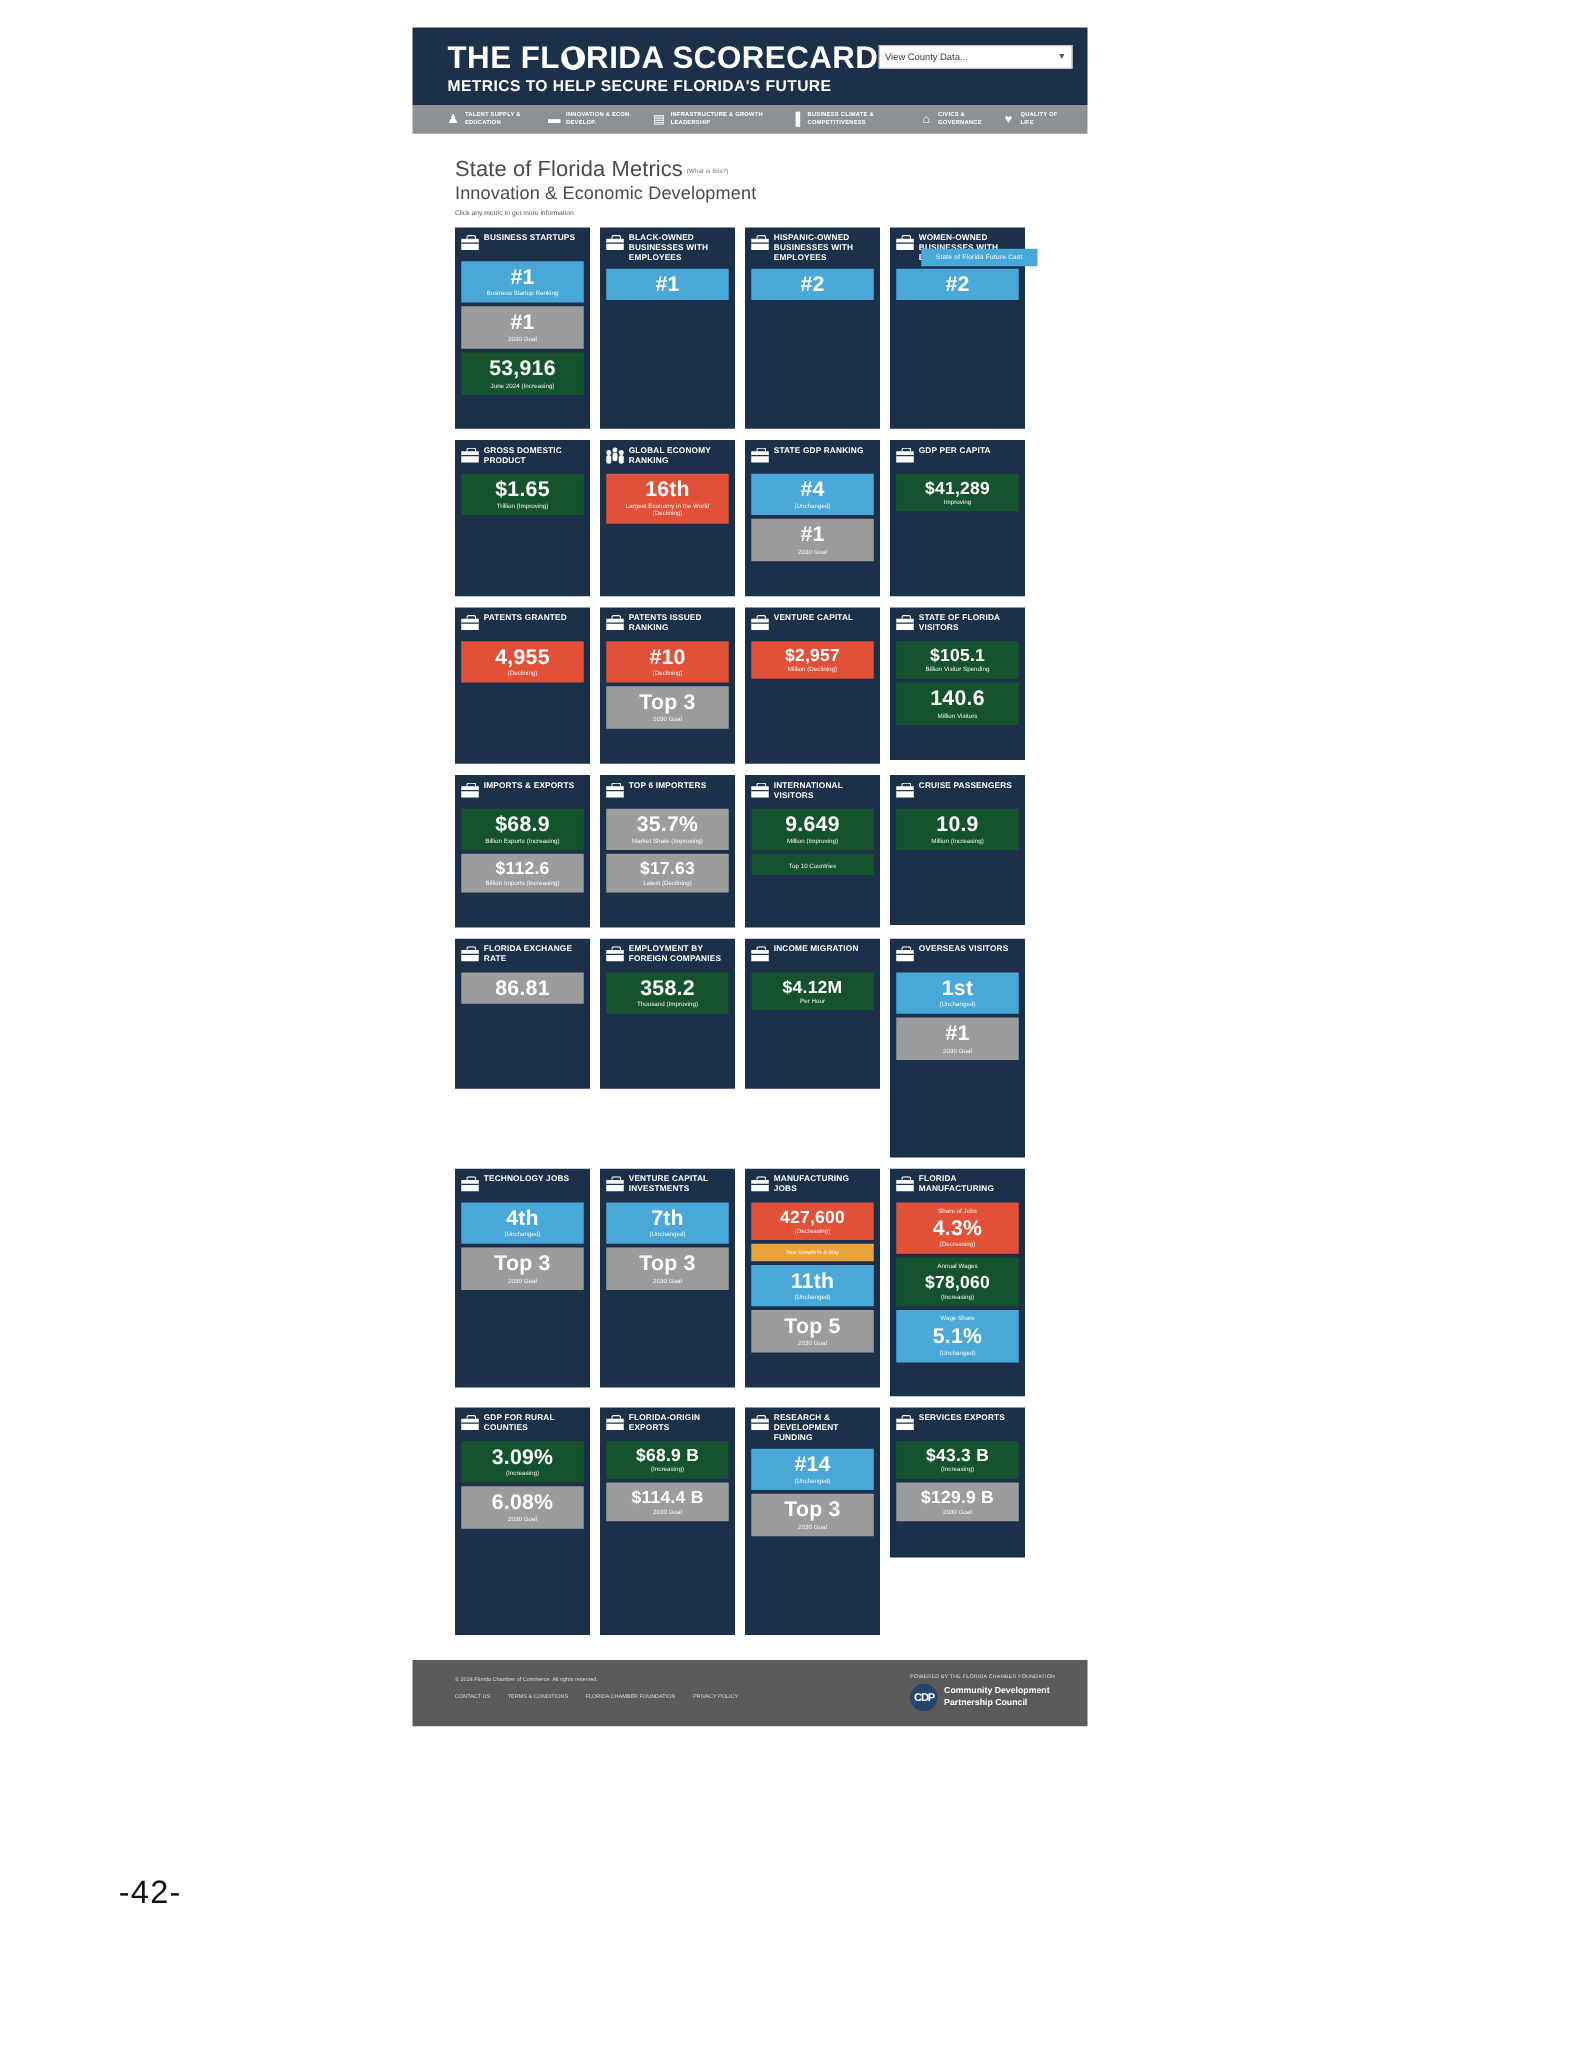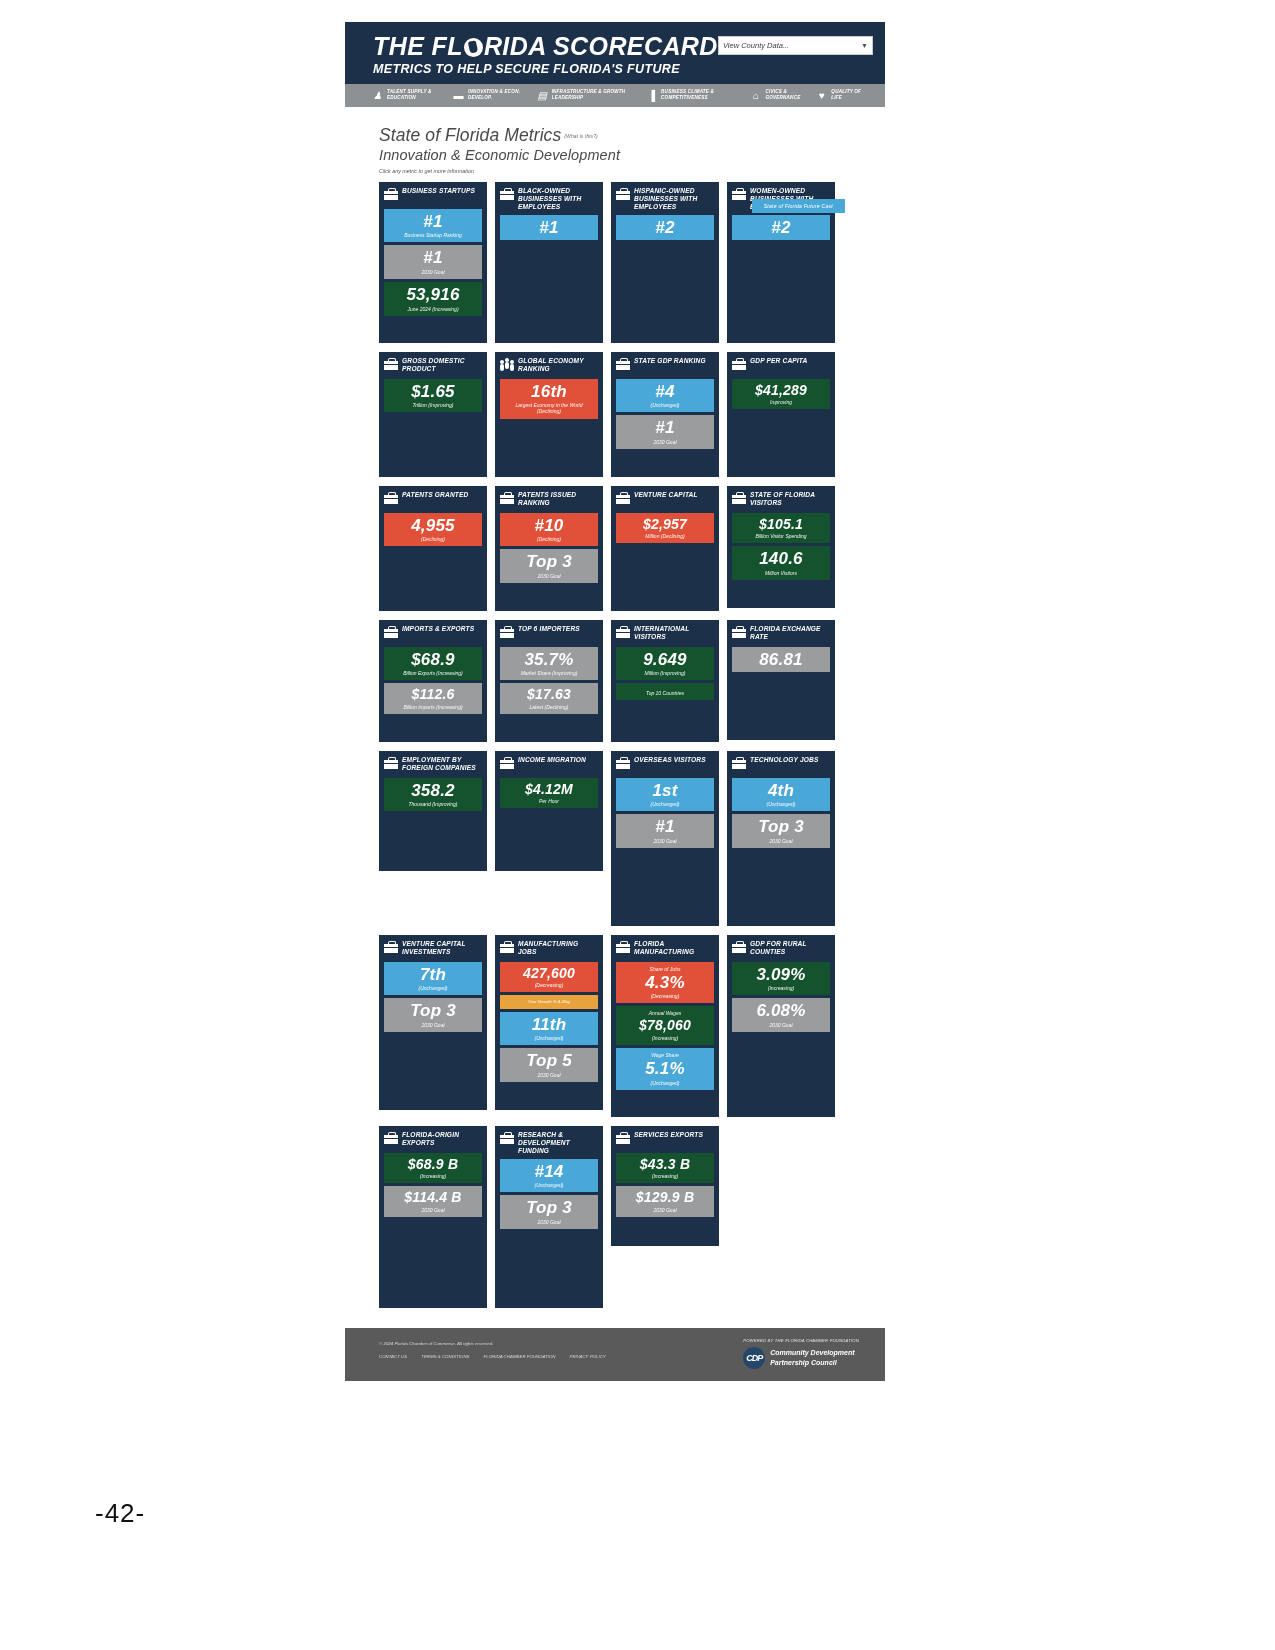--- a/index.html
+++ b/index.html
@@ -3,21 +3,21 @@
 <meta charset="utf-8">
 <style>
   html,body{margin:0;padding:0;background:#ffffff;}
   body{width:1275px;height:1650px;position:relative;font-family:"Liberation Sans",sans-serif;}
 
   
   #page{position:absolute;inset:0;background:#fff;overflow:hidden;}
   #page-number{position:absolute;left:95px;top:1498px;font-size:26px;color:#111;letter-spacing:1px;}
 
   
-  #site{position:absolute;left:345px;top:22px;width:540px;background:#ffffff;font-style:italic;}
+  #site{position:absolute;left:330px;top:22px;width:540px;background:#ffffff;}
 
   
   .masthead{background:#1d3049;padding:10px 12px 8px 28px;display:flex;align-items:flex-start;justify-content:space-between;}
   .brandblock{padding-top:2px;}
   .brand-line1{color:#ffffff;font-weight:bold;font-size:25px;letter-spacing:.4px;line-height:1.02;white-space:nowrap;}
   .brand-line1 .o-logo{display:inline-block;width:19px;height:19px;border-radius:50%;background:#fff;position:relative;vertical-align:-2px;margin:0 1px;}
   .brand-line1 .o-logo:after{content:"";position:absolute;left:5px;top:3px;width:8px;height:12px;background:#1d3049;border-radius:2px 2px 4px 4px;transform:rotate(-12deg);}
   .brand-line2{color:#ffffff;font-size:12.5px;font-weight:bold;letter-spacing:.35px;margin-top:2px;white-space:nowrap;}
   .county-select{background:#fff;border:1px solid #c9c9c9;width:145px;height:17px;font-size:7.5px;color:#3b3b3b;display:flex;align-items:center;justify-content:space-between;padding:0 4px;margin-top:4px;}
   .county-select .caret{font-size:7px;color:#555;}
@@ -371,20 +371,34 @@
             <div class="blabel">Top 10 Countries</div>
           </div>
           <div class="spacer"></div>
         </div>
         <div class="card" style="height: 120px;">
           <div class="card-head">
             <span class="case-icon">
               <span class="handle"></span>
               <span class="body"></span>
             </span>
+            <span class="card-title">CRUISE PASSENGERS</span>
+          </div>
+          <div class="band green">
+            <div class="bval">10.9</div>
+            <div class="blabel">Million (Increasing)</div>
+          </div>
+          <div class="spacer"></div>
+        </div>
+        <div class="card" style="height: 120px;">
+          <div class="card-head">
+            <span class="case-icon">
+              <span class="handle"></span>
+              <span class="body"></span>
+            </span>
             <span class="card-title">FLORIDA EXCHANGE RATE</span>
           </div>
           <div class="band gray">
             <div class="bval">86.81</div>
           </div>
           <div class="spacer"></div>
         </div>
         <div class="card" style="height: 120px;">
           <div class="card-head">
             <span class="case-icon">

